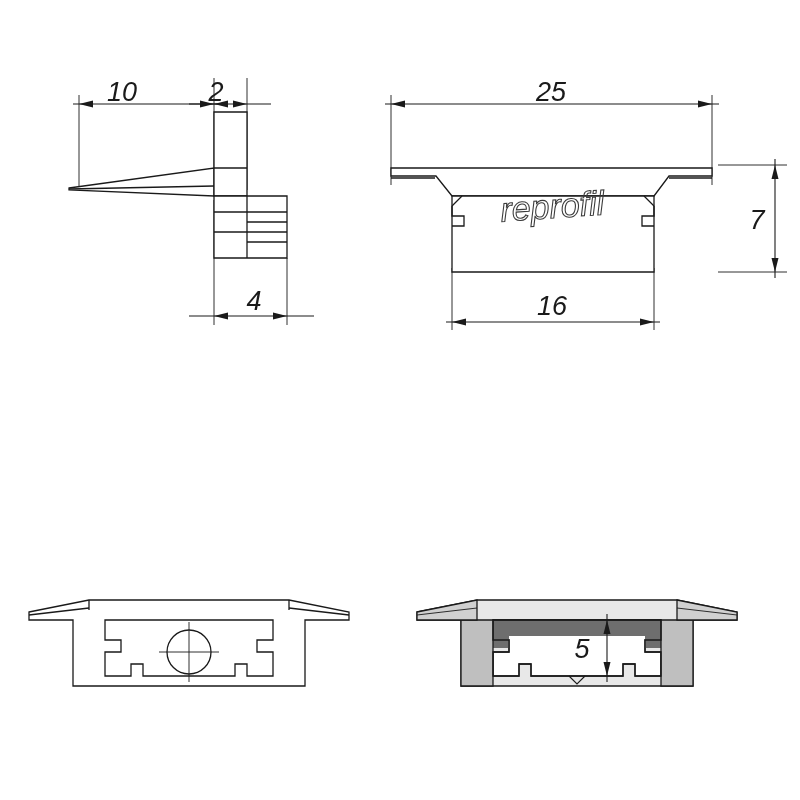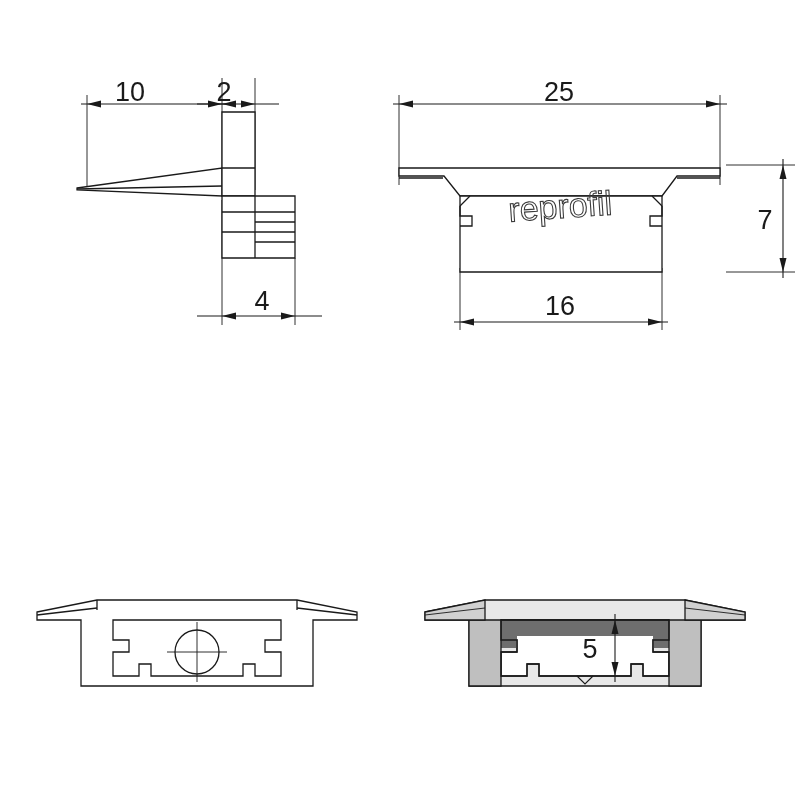--- a/index.html
+++ b/index.html
@@ -9,23 +9,24 @@
   }
   body {
     width: 800px;
     height: 800px;
     position: relative;
     font-family: "Liberation Sans", sans-serif;
     overflow: hidden;
   }
   #stage {
     position: absolute;
-    left: 17px; top: 0;
+    left: 9px; top: 0;
     width: 764px;
     height: 800px;
+    font-style: italic;
   }
   svg.drawing {
     position: absolute;
     left: 0; top: 0;
     width: 800px;
     height: 800px;
     display: block;
   }
   .dim-text {
     font-family: "Liberation Sans", sans-serif;

